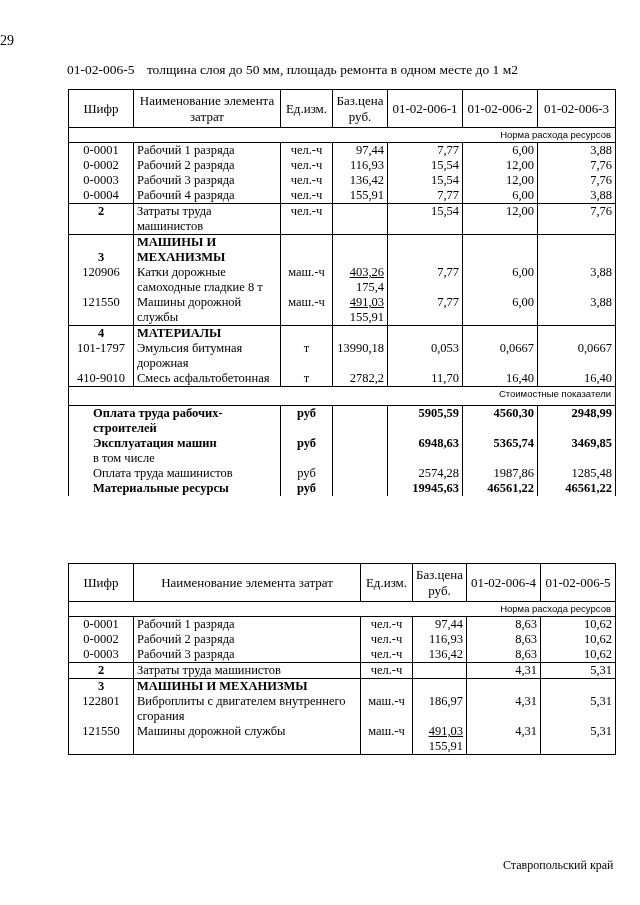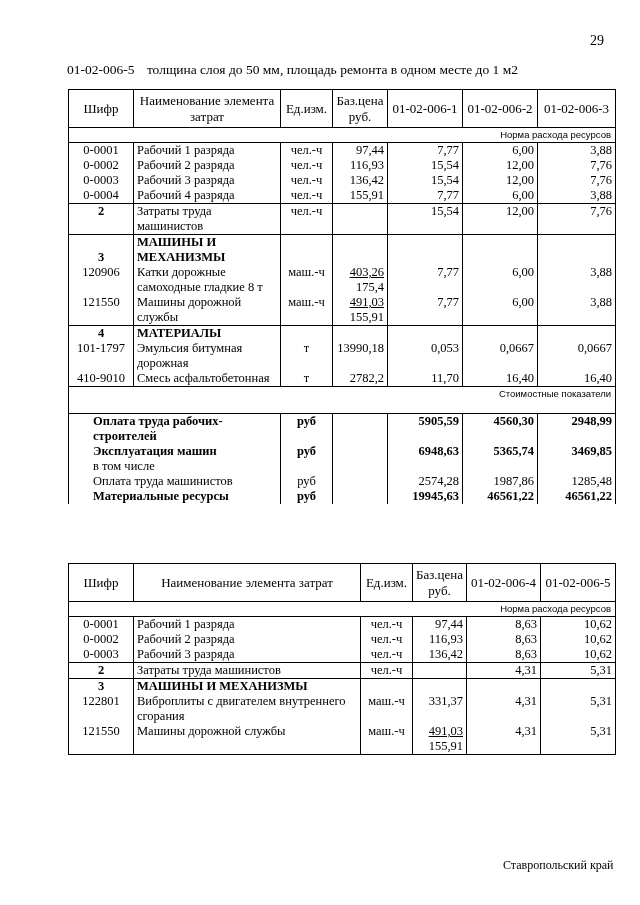--- a/index.html
+++ b/index.html
@@ -1,18 +1,18 @@
 <!DOCTYPE html>
 <html><head>
 <meta charset="utf-8">
 <style>
   html, body { margin:0; padding:0; background:#ffffff; }
   body { width:640px; height:905px; position:relative; overflow:hidden;
          font-family:"Liberation Serif", "DejaVu Serif", serif; color:#000; font-size:12.5px; }
-  .page-num { position:absolute; top:33px; left:0; width:604px; text-align:right; font-size:14px; }
+  .page-num { position:absolute; top:33px; left:0; width:604px; text-align:left; font-size:14px; }
   .doc-title { position:absolute; top:62px; left:67px; font-size:13.5px; white-space:nowrap; }
   .doc-title .code { margin-right:9px; }
   table { position:absolute; border-collapse:collapse; table-layout:fixed; }
   td, th { padding:0 3px; vertical-align:top; line-height:15px; font-weight:normal; }
   th { border:1px solid #000; text-align:center; vertical-align:middle; font-size:13px; line-height:16px; }
   .t1 { top:89px; left:68px; width:547px; }
   .t2 { top:563px; left:68px; width:547px; }
   .vl { border-left:1px solid #000; }
   .vr { border-right:1px solid #000; }
   .bt { border-top:1px solid #000; }
@@ -174,21 +174,21 @@
   </tr>
   <tr>
     <td class="vl bb c">410-9010</td>
     <td class="vl bb">Смесь асфальтобетонная</td>
     <td class="vl bb c">т</td>
     <td class="vl bb r">2782,2</td>
     <td class="vl bb r">11,70</td>
     <td class="vl bb r">16,40</td>
     <td class="vl vr bb r">16,40</td>
   </tr>
-  <tr style="height:27px">
+  <tr style="height:19px">
     <td colspan="7" class="vl vr bb sans-note">Стоимостные показатели</td>
   </tr>
 
   <tr>
     <td colspan="2" class="vl b indent">
           <div>Оплата труда рабочих-</div>
           <div>строителей</div>
         </td>
     <td class="vl c b">руб</td>
     <td class="vl"></td>
@@ -292,21 +292,21 @@
     <td class="vl"></td>
     <td class="vl vr"></td>
   </tr>
   <tr>
     <td class="vl c">122801</td>
     <td class="vl">
           <div>Виброплиты с двигателем внутреннего</div>
           <div>сгорания</div>
         </td>
     <td class="vl c">маш.-ч</td>
-    <td class="vl r">331,37</td>
+    <td class="vl r">186,97</td>
     <td class="vl r">4,31</td>
     <td class="vl vr r">5,31</td>
   </tr>
   <tr>
     <td class="vl bb c">121550</td>
     <td class="vl bb">Машины дорожной службы</td>
     <td class="vl bb c">маш.-ч</td>
     <td class="vl bb r">
           <div class="u">491,03</div>
           <div>155,91</div>

